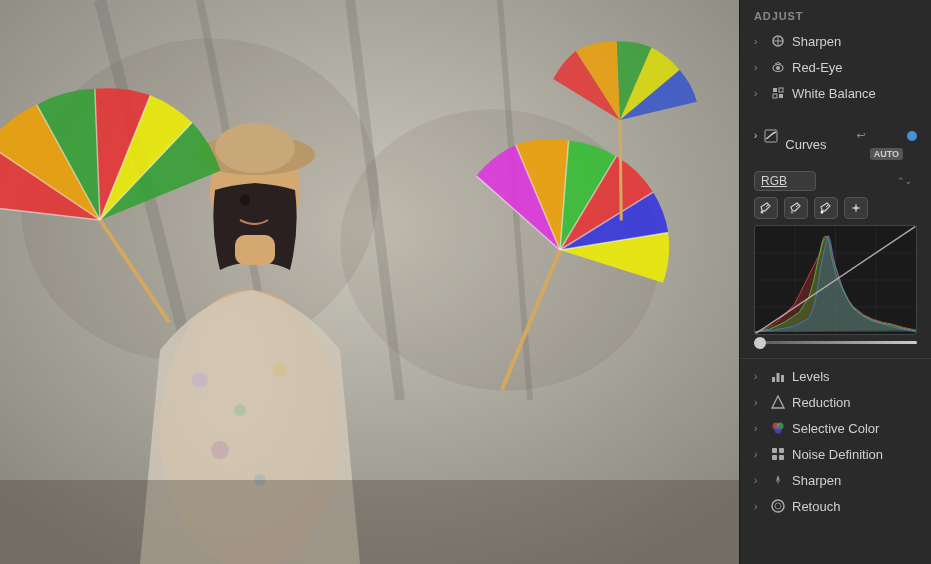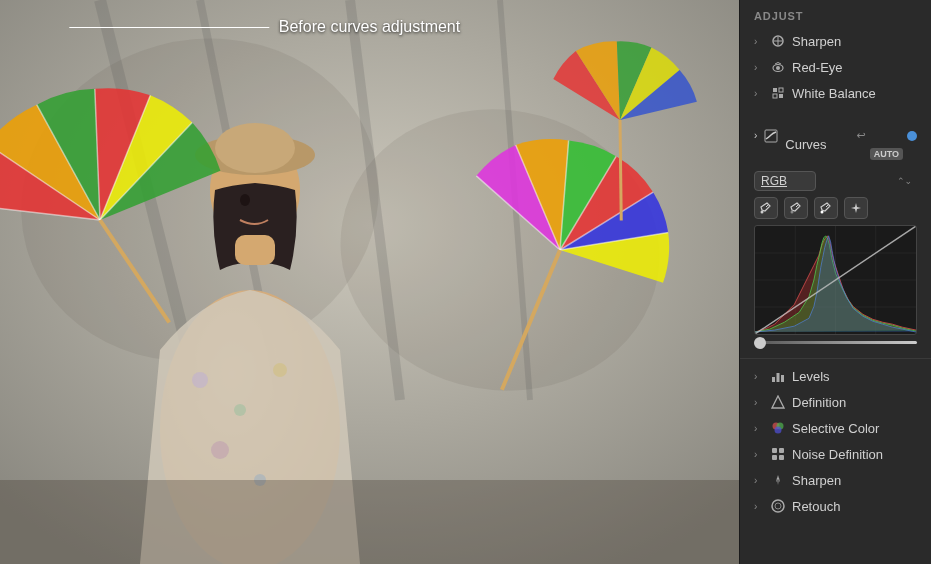--- a/index.html
+++ b/index.html
@@ -420,23 +420,20 @@
       <path d="M0,0 L-10,-78 A80,80 0 0,1 25,-75 Z" fill="#30a030" opacity="0.8"></path>
       <path d="M0,0 L25,-75 A80,80 0 0,1 55,-55 Z" fill="#e0e000" opacity="0.8"></path>
       <path d="M0,0 L55,-55 A80,80 0 0,1 75,-25 Z" fill="#3050d0" opacity="0.8"></path>
 
       <line x1="0" y1="0" x2="10" y2="100" stroke="#d4a860" stroke-width="3"></line>
     </g>
 
     <rect x="0" y="480" width="739" height="84" fill="rgba(60,50,40,0.3)"></rect>
   </svg>
 
-  <div class="before-label">
-    <span>Before curves adjustment</span>
-  </div>
 </div>
 
 <div class="right-panel">
 
   <div class="panel-header">ADJUST</div>
 
   <div class="adjust-item">
     <span class="chevron">›</span>
     <span class="icon">
       <svg width="14" height="14" viewBox="0 0 14 14">
@@ -575,21 +572,21 @@
     <span class="label">Levels</span>
   </div>
 
   <div class="adjust-item">
     <span class="chevron">›</span>
     <span class="icon">
       <svg width="14" height="14" viewBox="0 0 14 14">
           <polygon points="7,1 13,13 1,13" fill="none" stroke="#aaa" stroke-width="1.3"></polygon>
         </svg>
     </span>
-    <span class="label">Definition</span>
+    <span class="label">Reduction</span>
   </div>
 
   <div class="adjust-item">
     <span class="chevron">›</span>
     <span class="icon">
       <svg width="14" height="14" viewBox="0 0 14 14">
           <circle cx="5" cy="5" r="3.5" fill="rgba(220,80,80,0.7)"></circle>
           <circle cx="9" cy="5" r="3.5" fill="rgba(80,180,80,0.7)"></circle>
           <circle cx="7" cy="9" r="3.5" fill="rgba(80,80,220,0.7)"></circle>
         </svg>

